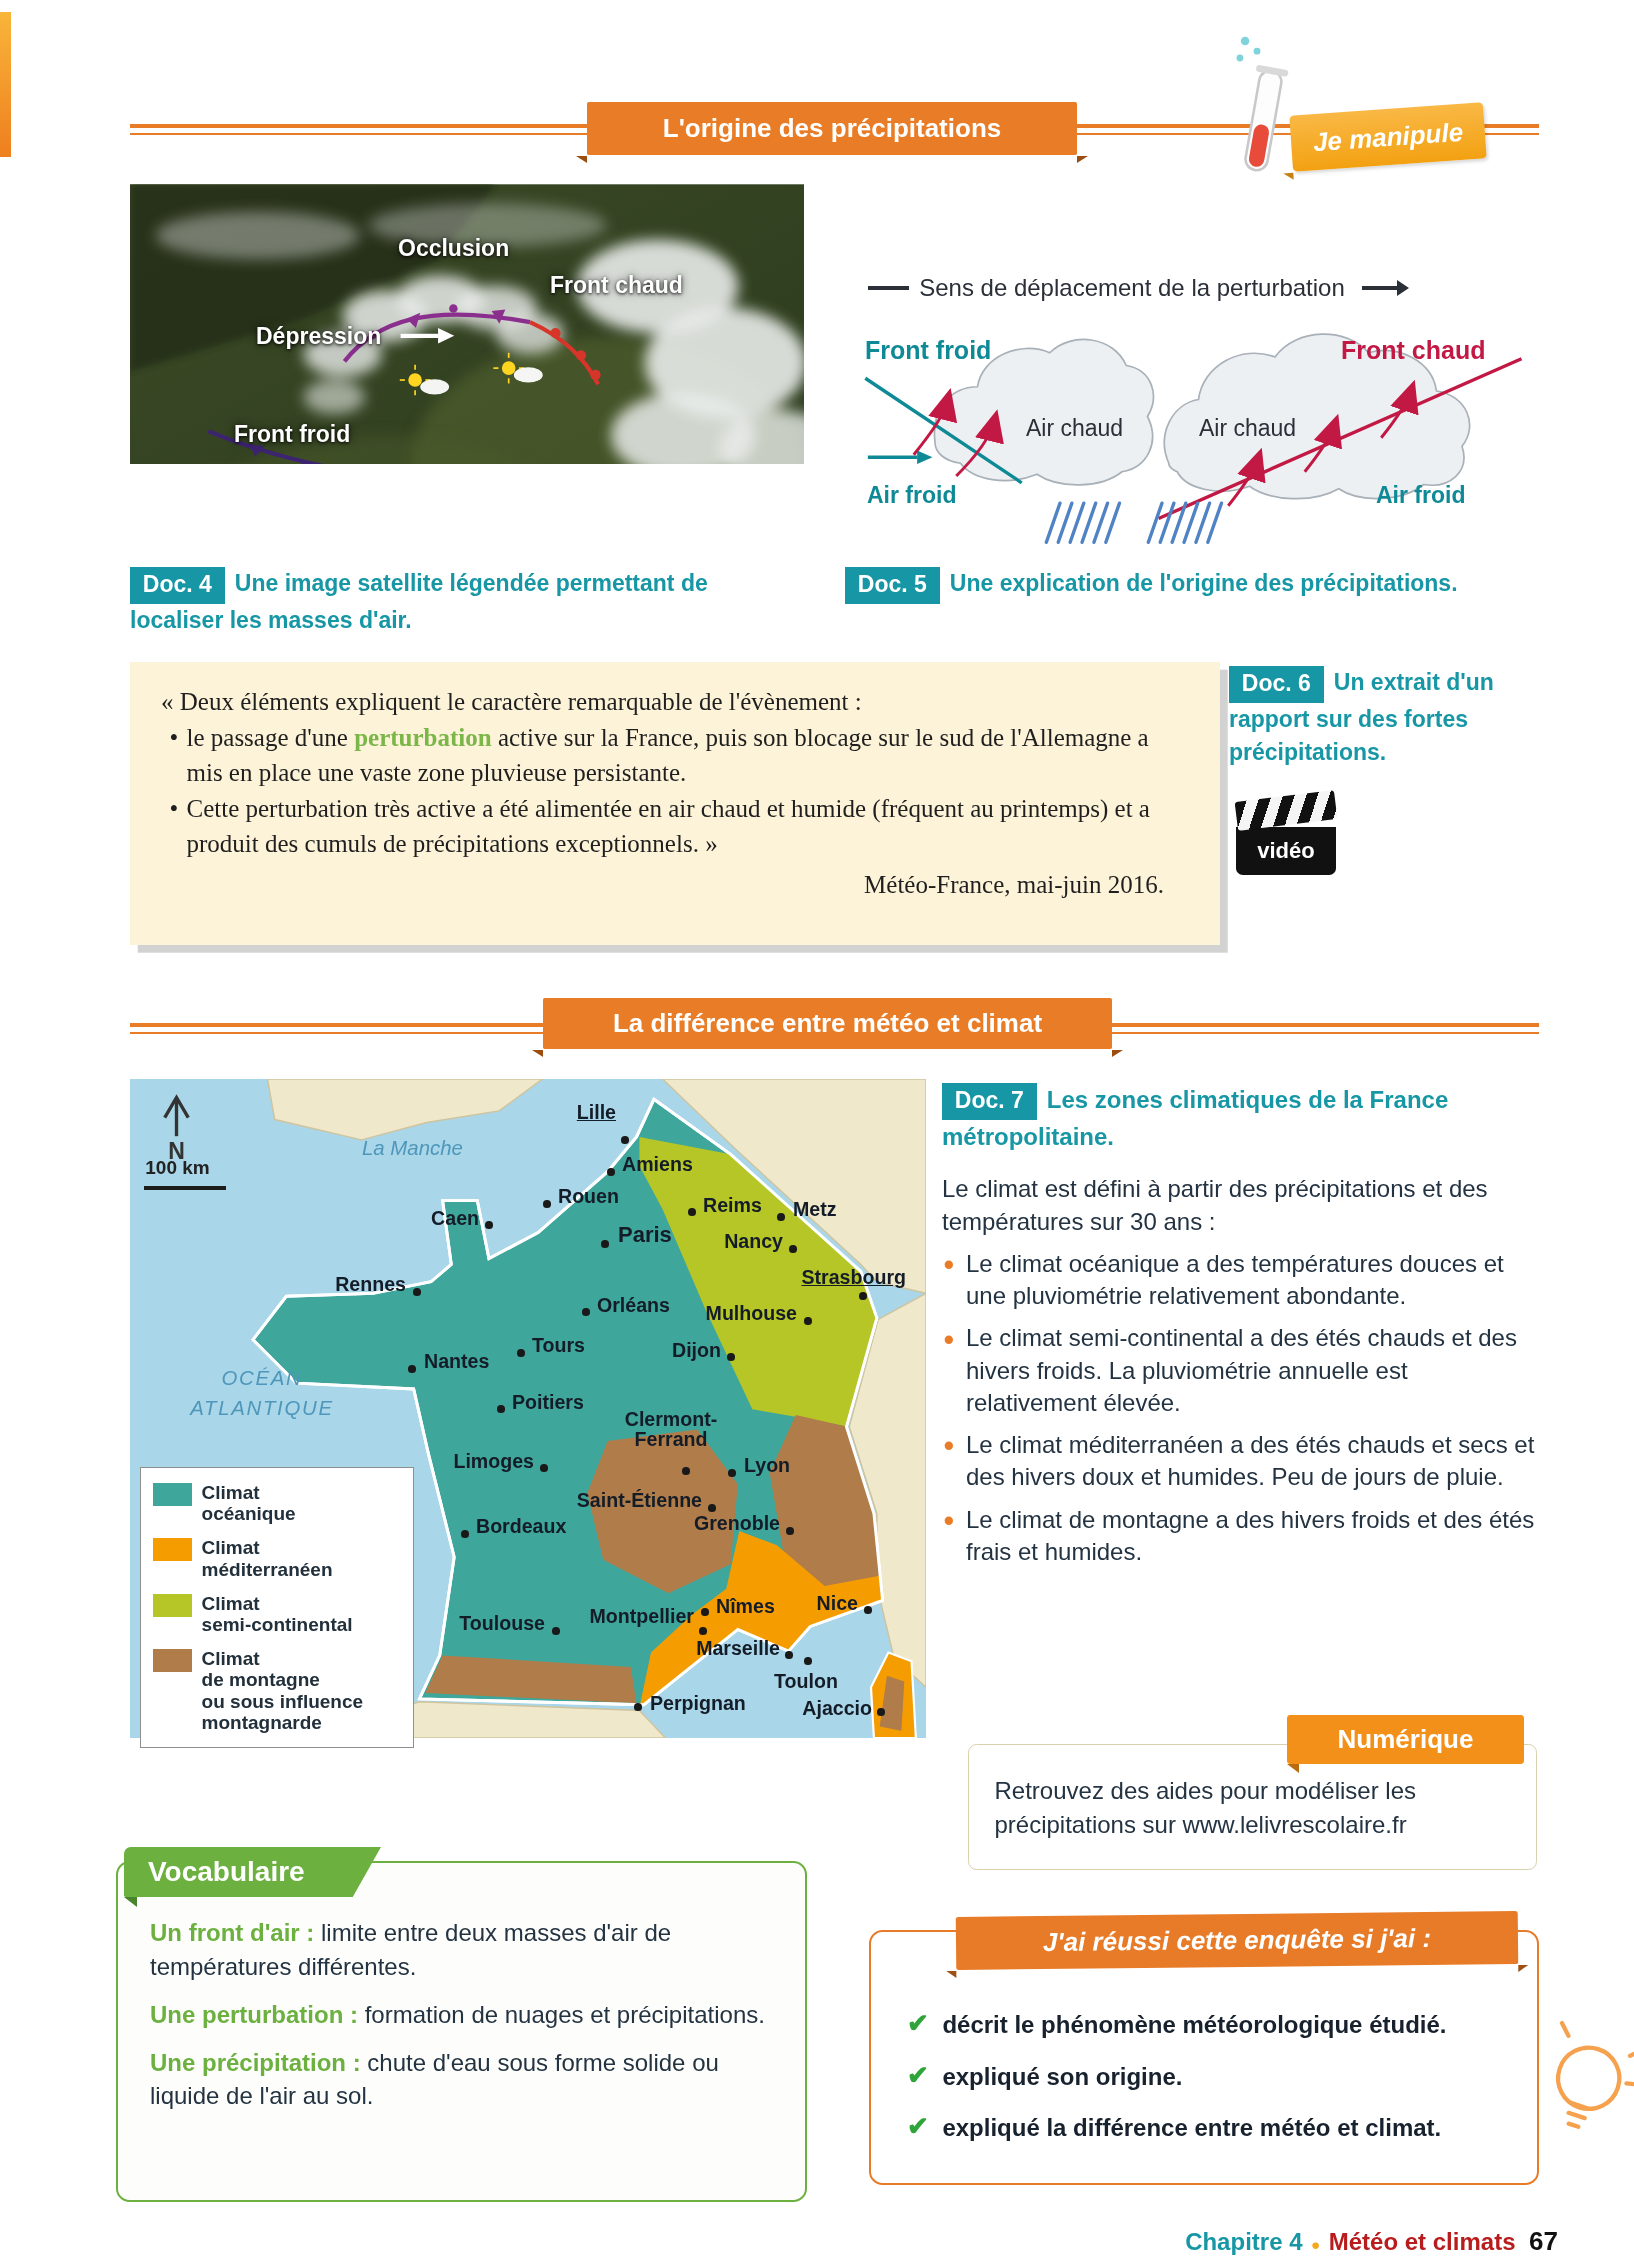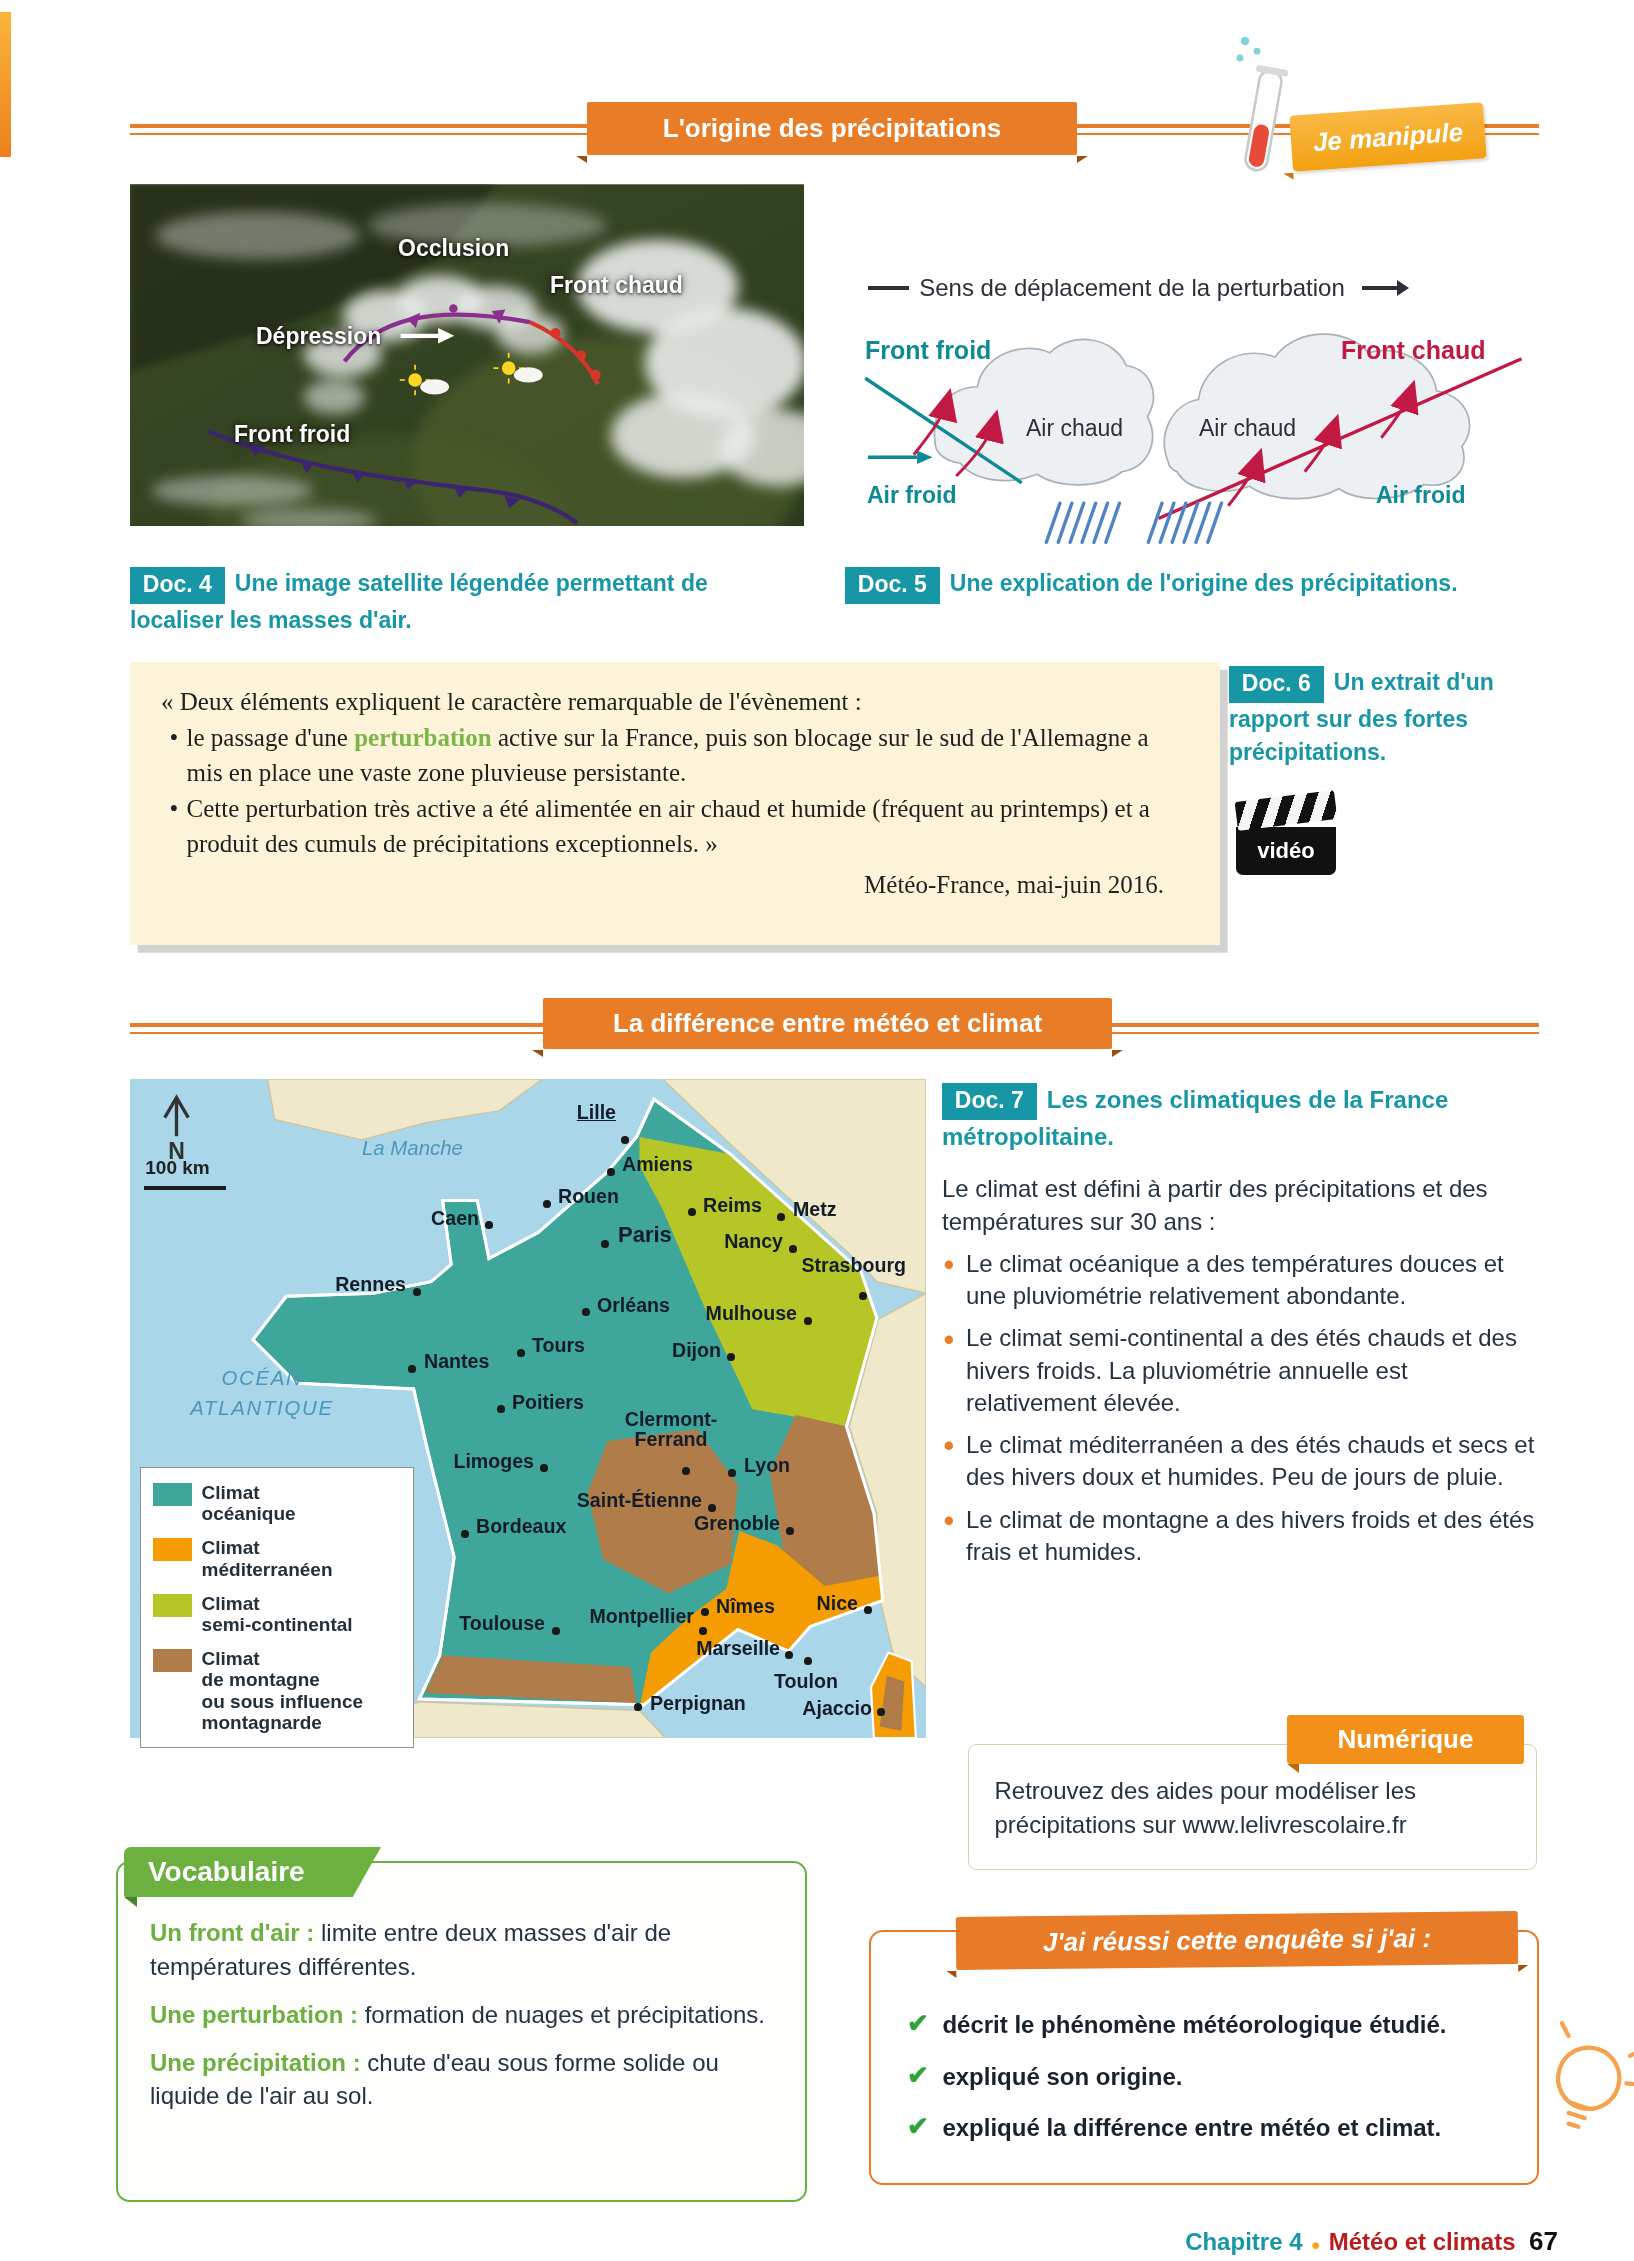--- a/index.html
+++ b/index.html
@@ -27,21 +27,21 @@
     transform:rotate(-4deg); border-radius:4.3px; z-index:4; box-shadow:1.7px 2.6px 3.4px rgba(0,0,0,.15); }
   #je-manipule::after { content:""; position:absolute; left:-10.2px; bottom:-7.7px;
     border-top:7.7px solid #c77f13; border-left:10.2px solid transparent; }
 
   
   .doc-label { display:inline-block; background:#1797a5; color:#fff; font-weight:bold;
     font-size:23px; line-height:1.3; padding:2.6px 12.8px 4.3px; margin-right:10.2px; vertical-align:top; }
   .doc-caption { color:#1797a5; font-weight:bold; font-size:23px; line-height:1.45; }
 
   
-  #doc4-img { left:130px; top:184px; width:674px; height:342px; overflow:hidden; }
+  #doc4-img { left:130px; top:184px; width:674px; height:280px; overflow:hidden; }
   .sat-label { position:absolute; color:#fff; font-weight:bold; font-size:23px;
     text-shadow:0 0.9px 3.4px rgba(0,0,0,.9), 0 0 8.5px rgba(0,0,0,.6); white-space:nowrap; }
   #sat-credit { position:absolute; left:12px; top:347px; color:#f2f2f2; font-size:18px;
     letter-spacing:0.4px; text-shadow:0 0.9px 2.6px rgba(0,0,0,.9); }
   #doc4-caption { left:130px; top:567px; width:587px; }
 
   
   #doc5-legend { left:868px; top:274px; width:667px; display:flex; align-items:center;
     gap:10.2px; font-size:24px; color:#2a2f38; }
   .legend-dash { width:41px; height:3.4px; background:#2a2f38; flex:none; }
@@ -409,21 +409,21 @@
         <div class="city-label" style="top: 116px; left: 573px;">Reims</div>
         <div class="city-dot" style="left: 647px; top: 134px;"></div>
         <div class="city-label" style="top: 120px; left: 663px;">Metz</div>
         <div class="city-dot" style="left: 355px; top: 142px;"></div>
         <div class="city-label" style="top: 129px; left: 349px; transform: translateX(-100%);">Caen</div>
         <div class="city-dot" style="left: 471px; top: 161px;"></div>
         <div class="city-label big" style="top: 145px; left: 488px;">Paris</div>
         <div class="city-dot" style="left: 659px; top: 166px;"></div>
         <div class="city-label" style="top: 152px; left: 653px; transform: translateX(-100%);">Nancy</div>
         <div class="city-dot" style="left: 729px; top: 213px;"></div>
-        <div class="city-label" style="top: 176px; left: 776px; transform: translateX(-100%);">Strasbourg</div>
+        <div class="city-label" style="top: 188px; left: 776px; transform: translateX(-100%); text-decoration: underline;">Strasbourg</div>
         <div class="city-dot" style="left: 283px; top: 209px;"></div>
         <div class="city-label" style="top: 195px; left: 276px; transform: translateX(-100%);">Rennes</div>
         <div class="city-dot" style="left: 452px; top: 229px;"></div>
         <div class="city-label" style="top: 216px; left: 467px;">Orléans</div>
         <div class="city-dot" style="left: 674px; top: 238px;"></div>
         <div class="city-label" style="top: 224px; left: 667px; transform: translateX(-100%);">Mulhouse</div>
         <div class="city-dot" style="left: 387px; top: 270px;"></div>
         <div class="city-label" style="top: 256px; left: 402px;">Tours</div>
         <div class="city-dot" style="left: 597px; top: 274px;"></div>
         <div class="city-label" style="top: 261px; left: 591px; transform: translateX(-100%);">Dijon</div>

